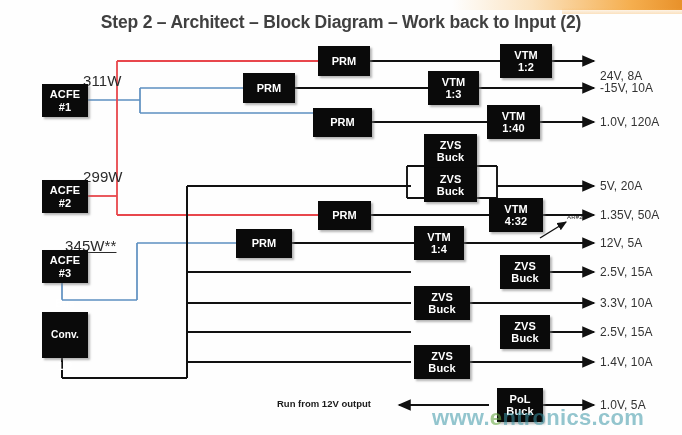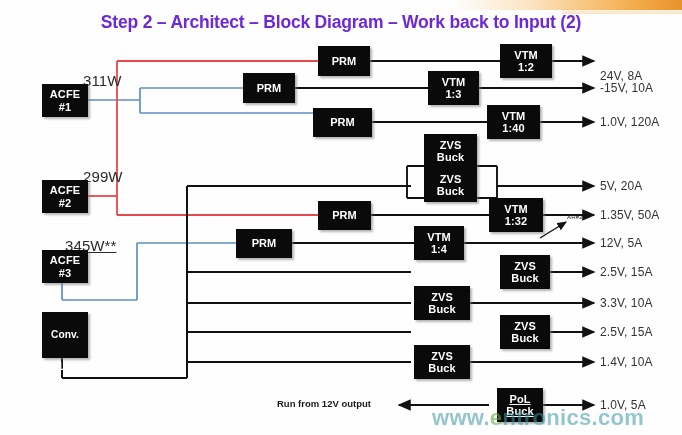--- a/index.html
+++ b/index.html
@@ -26,21 +26,21 @@
     position: absolute; top: 0; right: 0;
     width: 120px; height: 14px;
     background: linear-gradient(to bottom, rgba(255,255,255,0) 0%, rgba(250,190,110,.0) 55%, rgba(245,170,70,.35) 100%);
   }
   #title {
     position: absolute;
     left: 0; right: 0; top: 12px;
     text-align: center;
     font-size: 17.5px;
     font-weight: bold;
-    color: #6d28d9;
+    color: #404040;
     letter-spacing: -0.2px;
     white-space: nowrap;
   }
   
   #wires { position: absolute; left:0; top:0; width:682px; height:435px; }
 
   .blk {
     position: absolute;
     background: #0a0a0a;
     color: #ffffff;
@@ -275,21 +275,21 @@
   <div class="blk" style="left:424px; top:168px; width:53px; height:34px;">
     <span>ZVS</span>
     <span>Buck</span>
   </div>
 
   <div class="blk" style="left:318px; top:201px; width:53px; height:29px;">
     <span>PRM</span>
   </div>
   <div class="blk" style="left:489px; top:198px; width:54px; height:34px;">
     <span>VTM</span>
-    <span>1:32</span>
+    <span>4:32</span>
   </div>
 
   <div class="blk" style="left:236px; top:229px; width:56px; height:29px;">
     <span>PRM</span>
   </div>
   <div class="blk" style="left:414px; top:226px; width:50px; height:34px;">
     <span>VTM</span>
     <span>1:4</span>
   </div>
 
@@ -306,21 +306,21 @@
   <div class="blk" style="left:500px; top:315px; width:50px; height:34px;">
     <span>ZVS</span>
     <span>Buck</span>
   </div>
 
   <div class="blk" style="left:414px; top:345px; width:56px; height:34px;">
     <span>ZVS</span>
     <span>Buck</span>
   </div>
 
-  <div class="blk" style="left:497px; top:388px; width:46px; height:34px;text-decoration:underline;">
+  <div class="blk" style="left:497px; top:388px; width:46px; height:34px;">
     <span>PoL</span>
     <span>Buck</span>
   </div>
 
   <div class="tinynote" style="left:567px; top:214px;">AR#2</div>
   <div class="note" style="left:277px; top:398px;">Run from 12V output</div>
 
   <div class="outlabel" style="left:600px; top:54px;margin-top:15px;">24V, 8A</div>
   <div class="outlabel" style="left:600px; top:81px;">-15V, 10A</div>
   <div class="outlabel" style="left:600px; top:115px;">1.0V, 120A</div>

